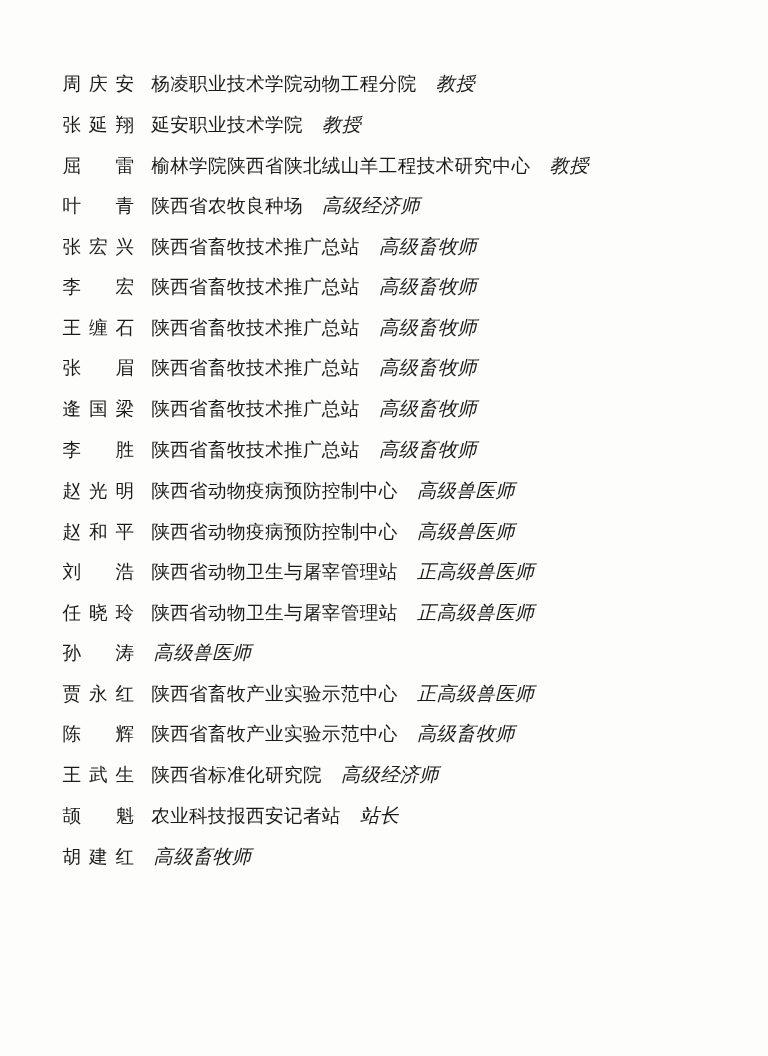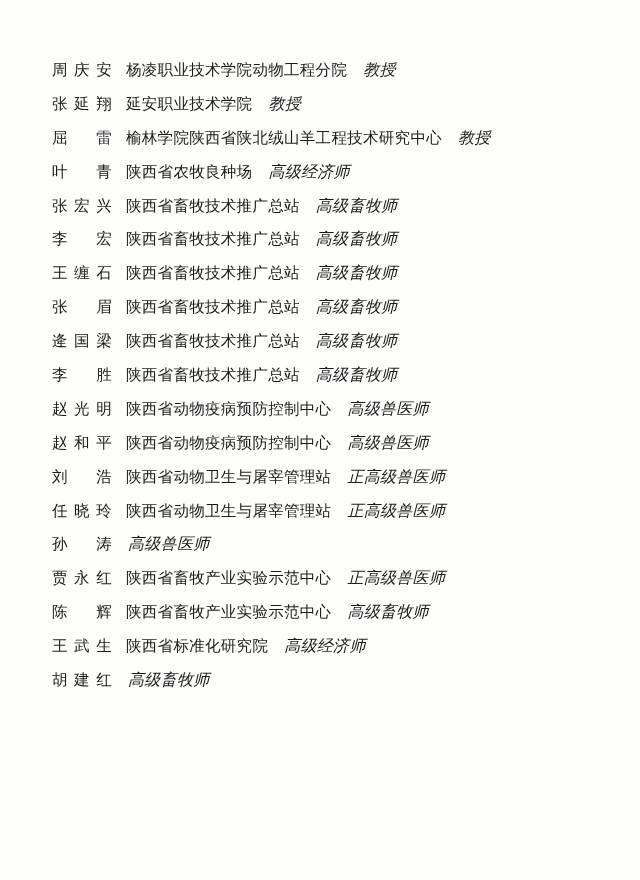--- a/index.html
+++ b/index.html
@@ -143,17 +143,22 @@
         <span class="name">陈　辉</span>
         <span class="org">陕西省畜牧产业实验示范中心</span>
         <span class="title">高级畜牧师</span>
       </div>
       <div class="entry">
         <span class="name">王武生</span>
         <span class="org">陕西省标准化研究院</span>
         <span class="title">高级经济师</span>
       </div>
       <div class="entry">
+        <span class="name">颉　魁</span>
+        <span class="org">农业科技报西安记者站</span>
+        <span class="title">站长</span>
+      </div>
+      <div class="entry">
         <span class="name">胡建红</span>
         <span class="title">高级畜牧师</span>
       </div>
     </div>
 </div>
 
 </body></html>

